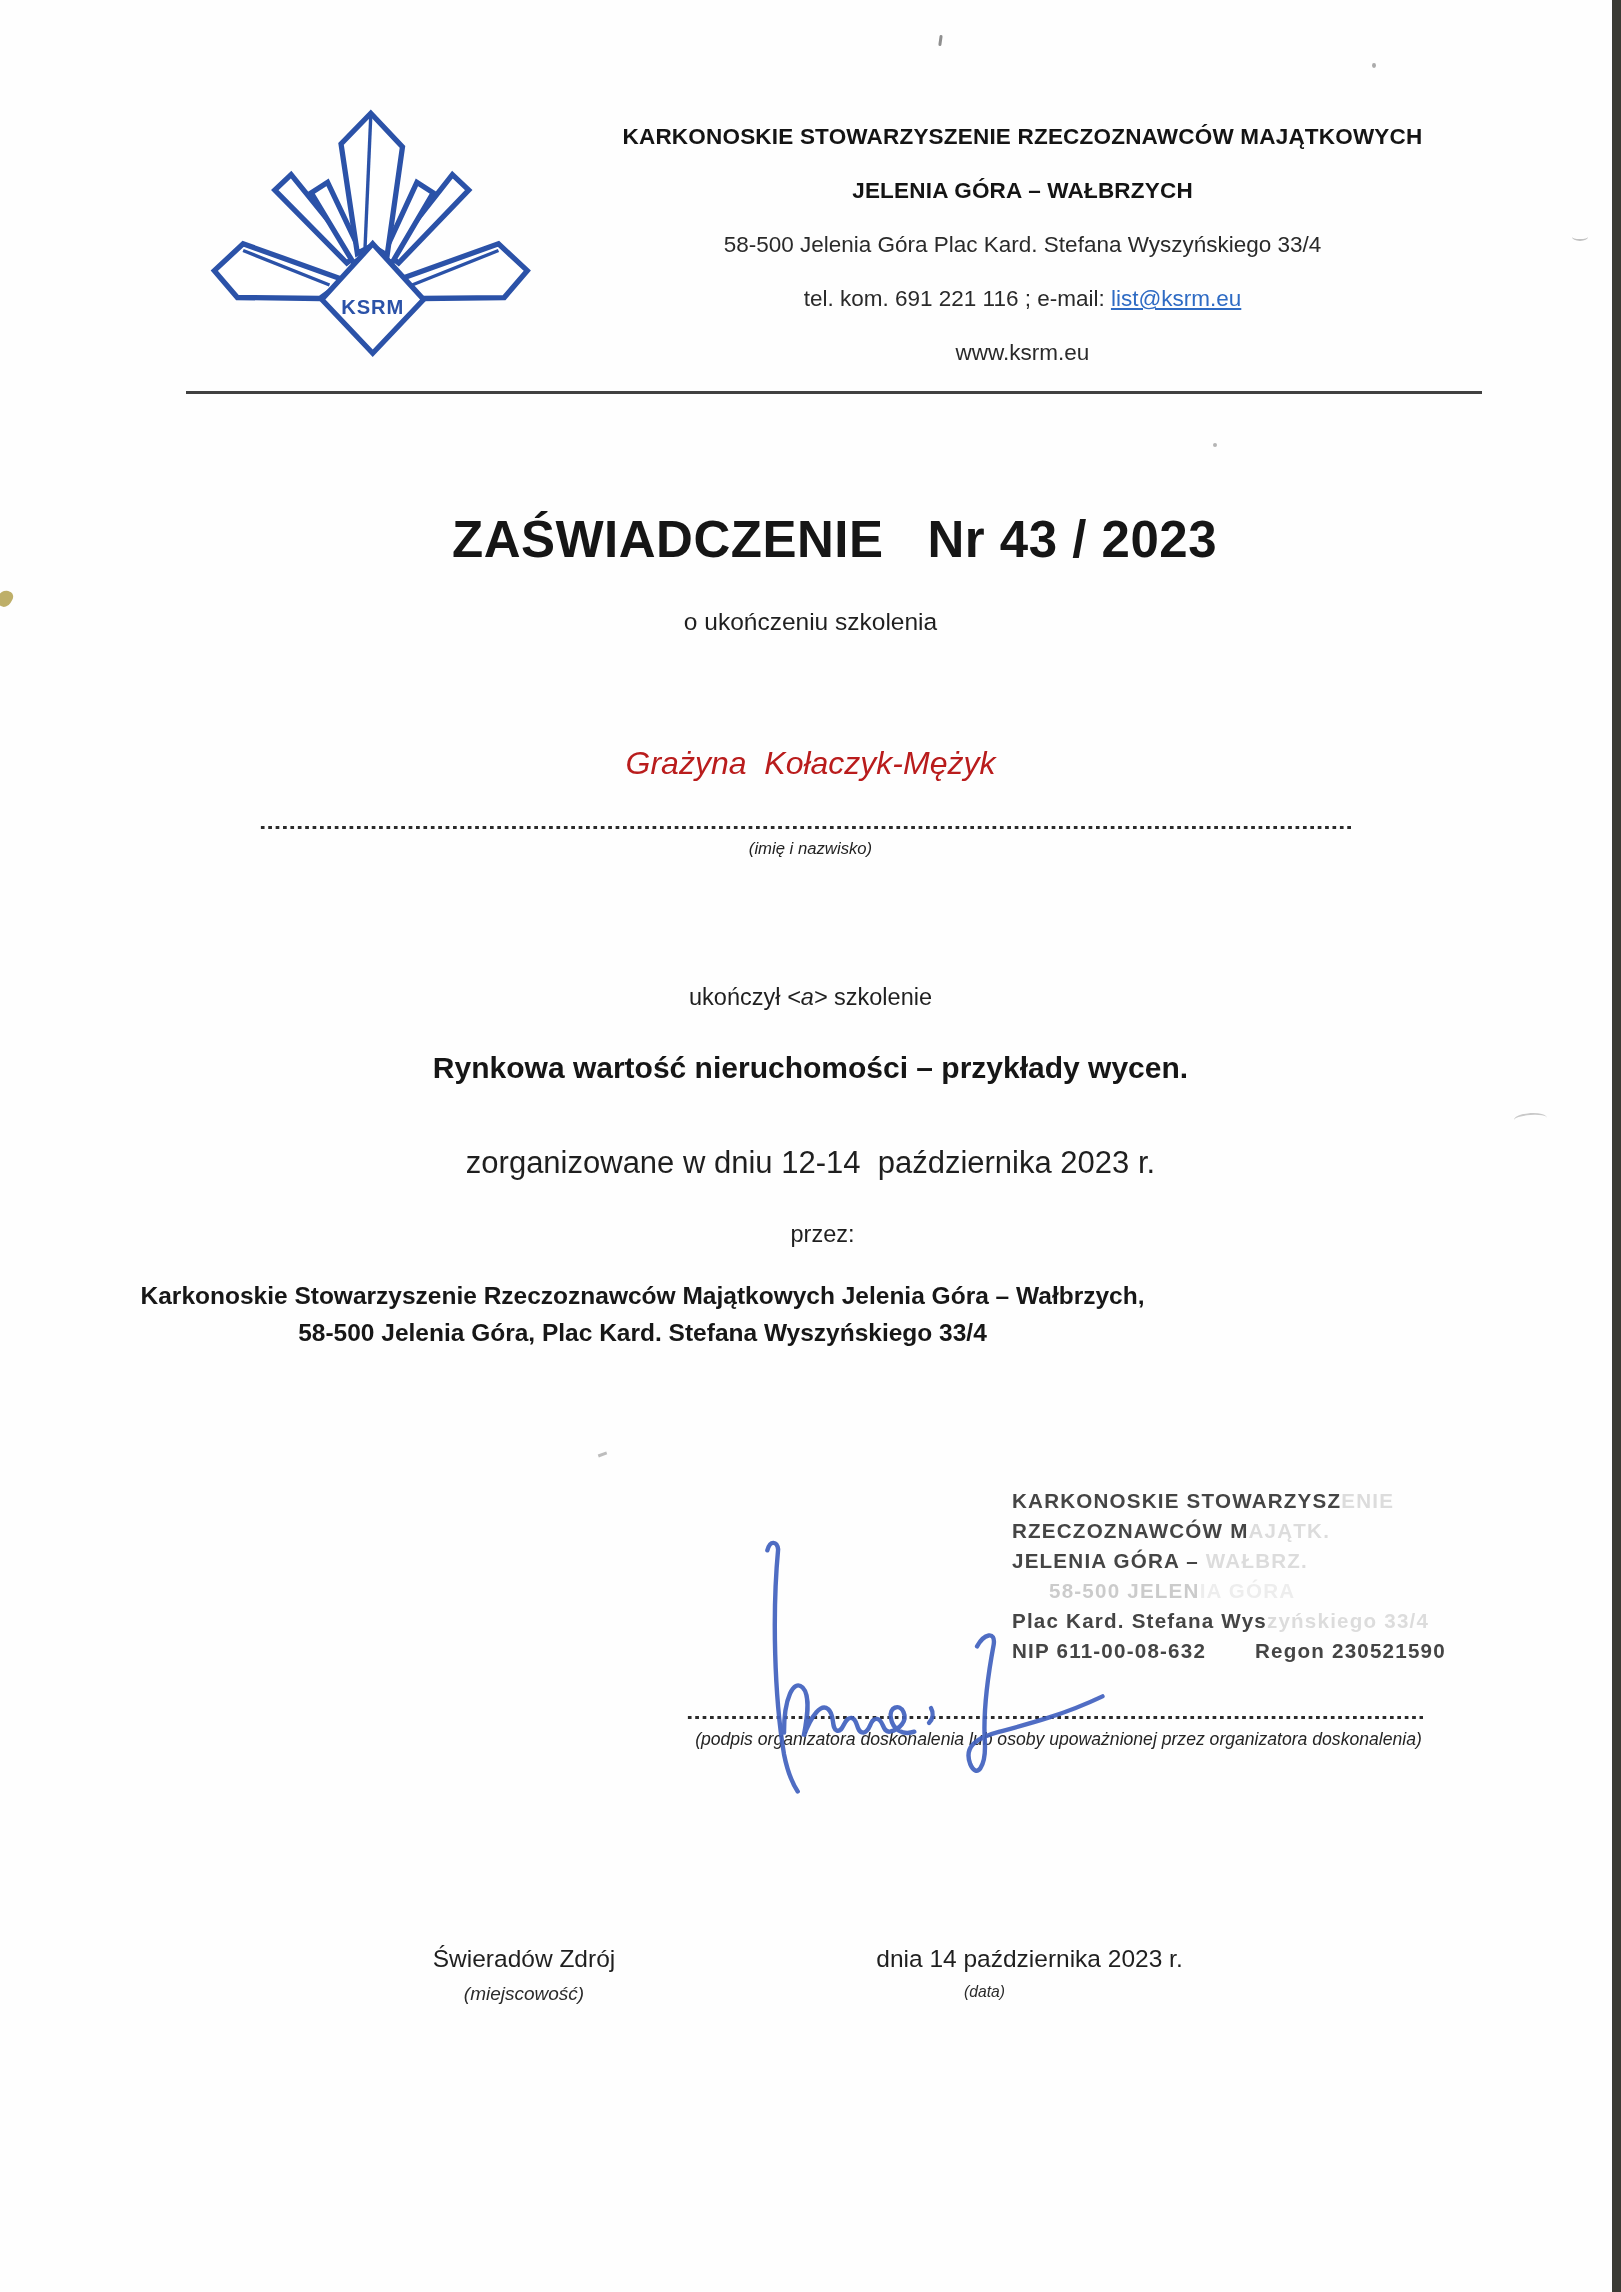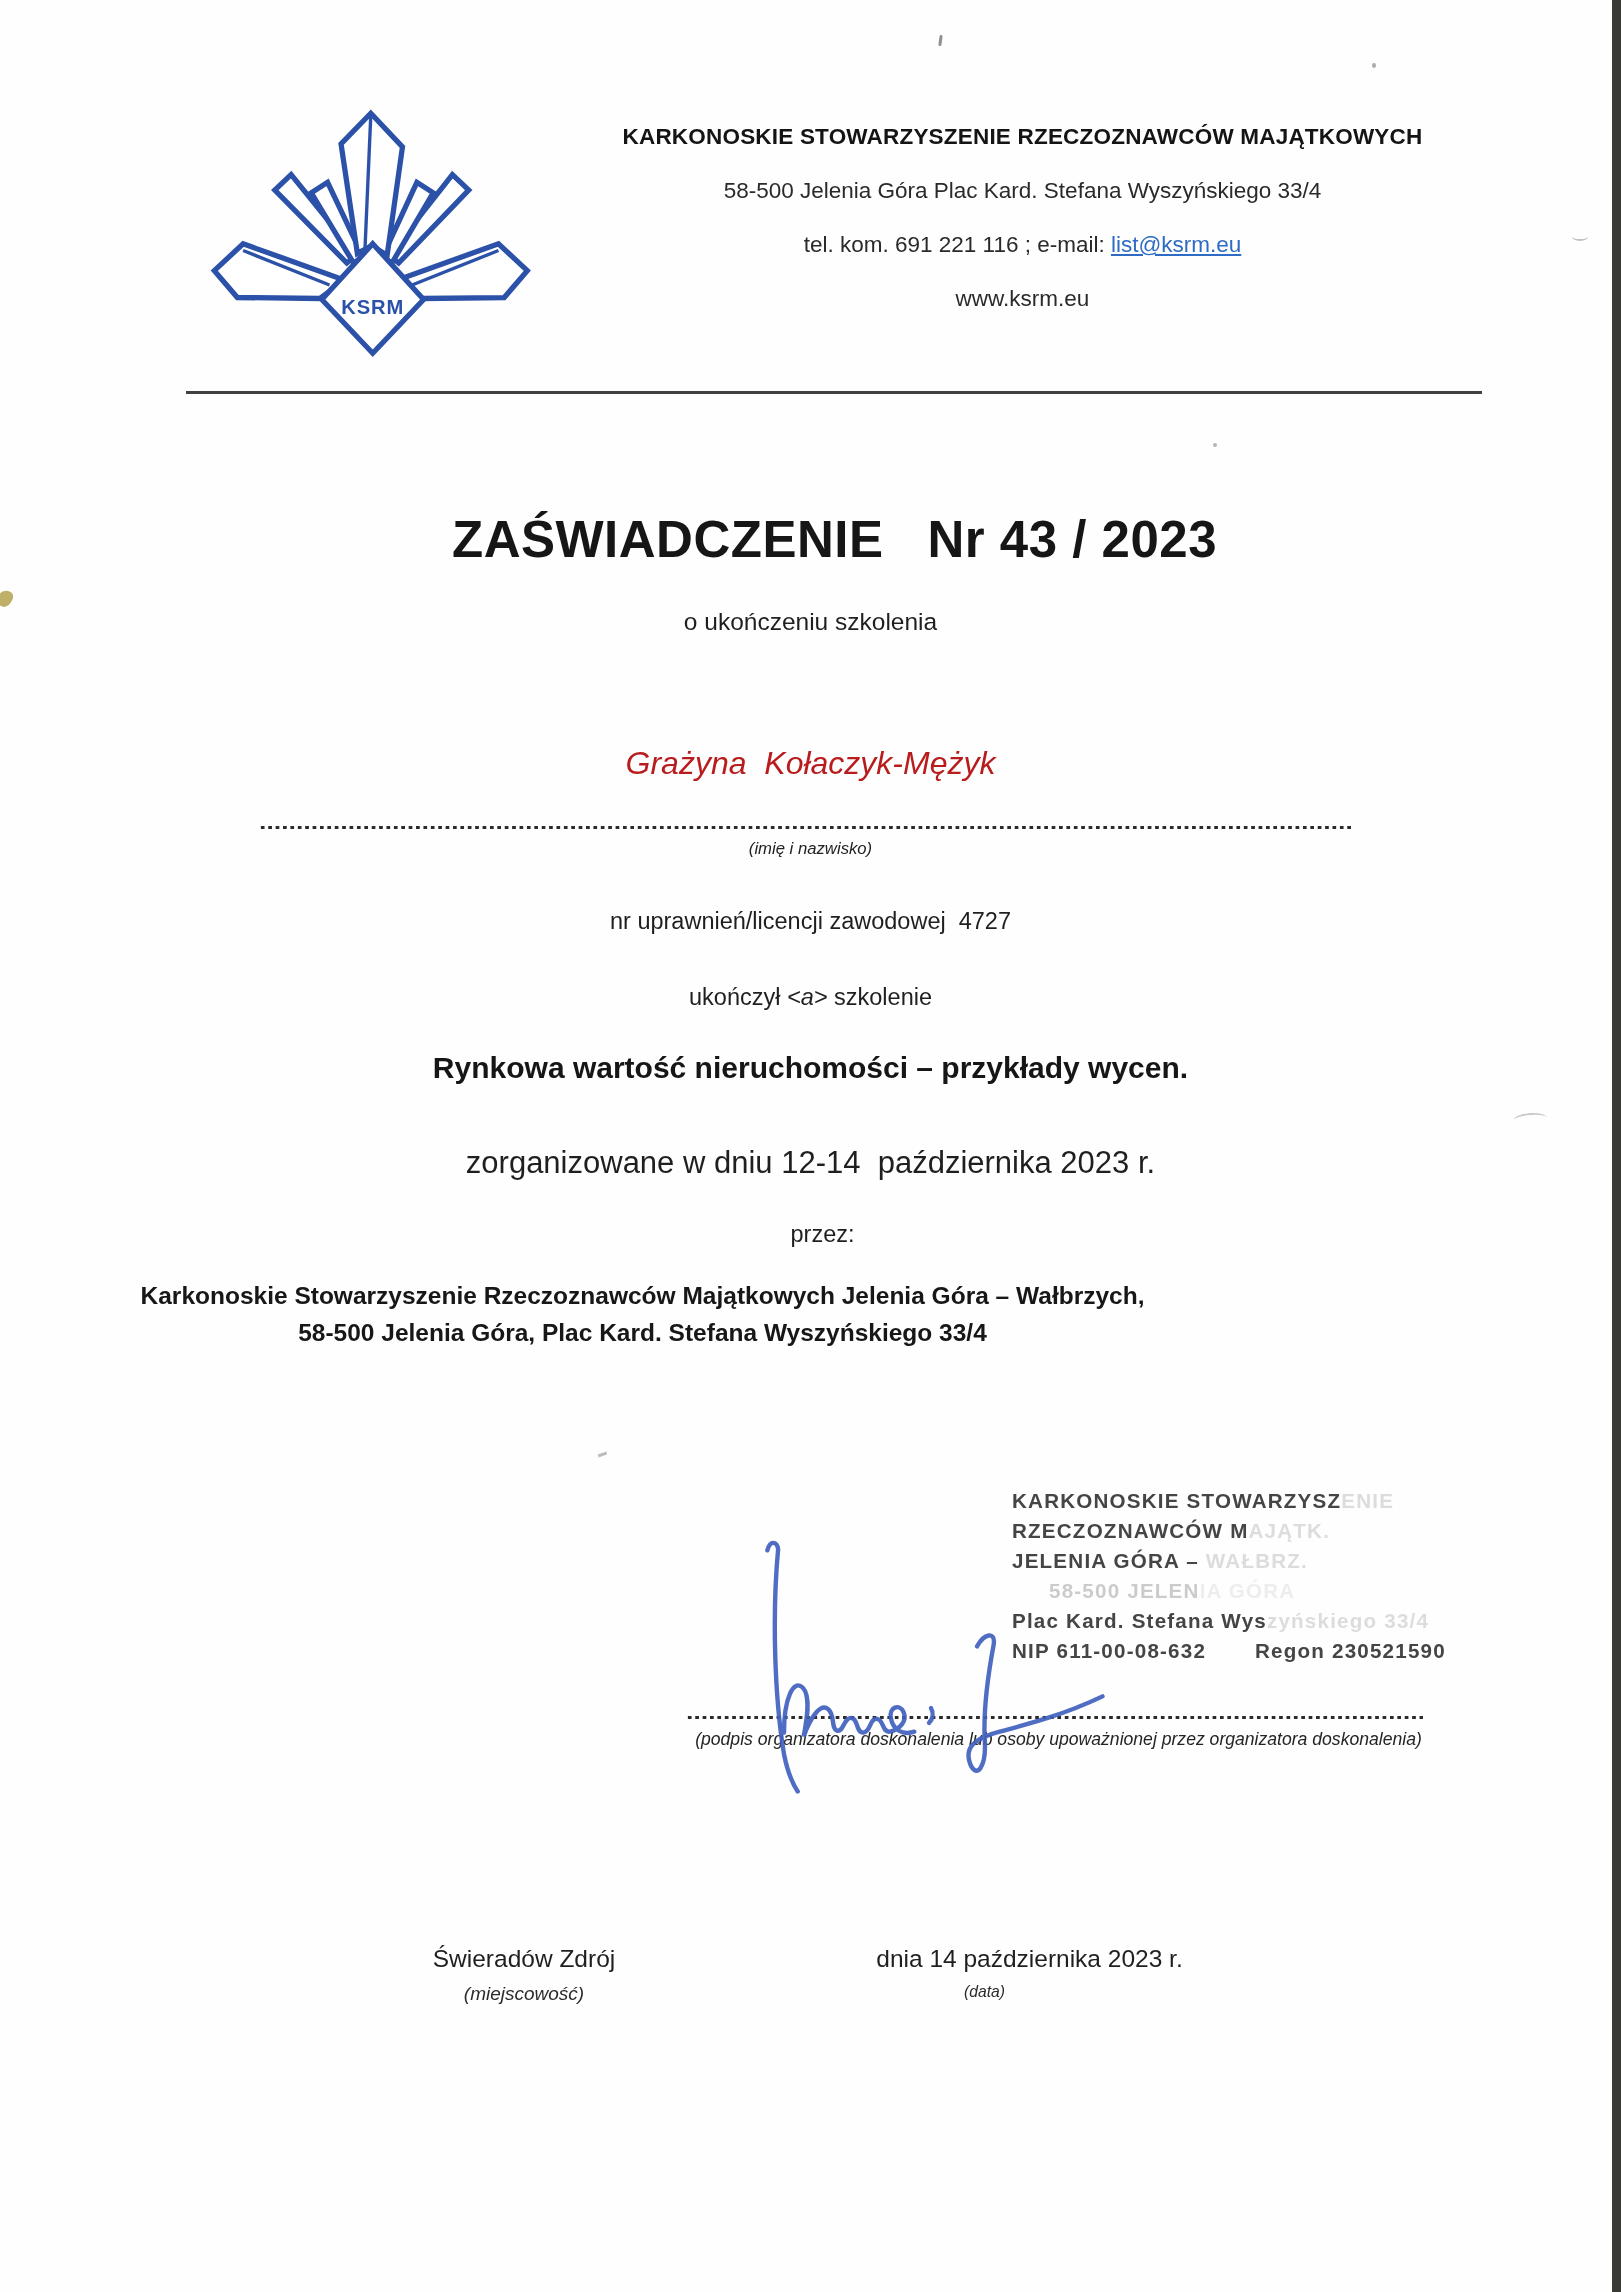--- a/index.html
+++ b/index.html
@@ -92,35 +92,35 @@
         <path d="M205,24 L199,162" fill="none" stroke-width="3.5"></path>
 
         <polygon points="207,158 260,216 207,272 154,216"></polygon>
       </g>
       <text x="207" y="231" text-anchor="middle" font-size="21" font-weight="700" letter-spacing="1" fill="#2b52a8">KSRM</text>
     </svg>
   </div>
 
   <div class="abs header-text">
     <div class="hline hl-bold">KARKONOSKIE STOWARZYSZENIE RZECZOZNAWCÓW MAJĄTKOWYCH</div>
+    <div class="hline hl-bold">JELENIA GÓRA – WAŁBRZYCH</div>
     <div class="hline hl-reg">58-500 Jelenia Góra Plac Kard. Stefana Wyszyńskiego 33/4</div>
     <div class="hline hl-reg keep-ws"><span>tel. kom. 691 221 116 ; e-mail: </span><a class="email-link">list@ksrm.eu</a></div>
     <div class="hline hl-reg">www.ksrm.eu</div>
   </div>
 
   <div class="abs rule"></div>
 
   <div class="abs center doc-title keep-ws">ZAŚWIADCZENIE   Nr 43 / 2023</div>
   <div class="abs center doc-subtitle">o ukończeniu szkolenia</div>
 
   <div class="abs center recipient-name keep-ws">Grażyna  Kołaczyk-Mężyk</div>
   <div class="abs dotline dot1"></div>
   <div class="abs center name-caption">(imię i nazwisko)</div>
 
-  <div class="abs center license-line keep-ws">nr uprawnień/licencji zawodowej  4727</div>
 
   <div class="abs center completion-line keep-ws"><span>ukończył </span><span class="pron">&lt;a&gt;</span><span> szkolenie</span></div>
 
   <div class="abs center course-title">Rynkowa wartość nieruchomości – przykłady wycen.</div>
   <div class="abs center organized-line keep-ws">zorganizowane w dniu 12-14  października 2023 r.</div>
   <div class="abs center by-label">przez:</div>
 
   <div class="abs center organizer-block">
     <div>Karkonoskie Stowarzyszenie Rzeczoznawców Majątkowych Jelenia Góra – Wałbrzych,</div>
     <div>58-500 Jelenia Góra, Plac Kard. Stefana Wyszyńskiego 33/4</div>

